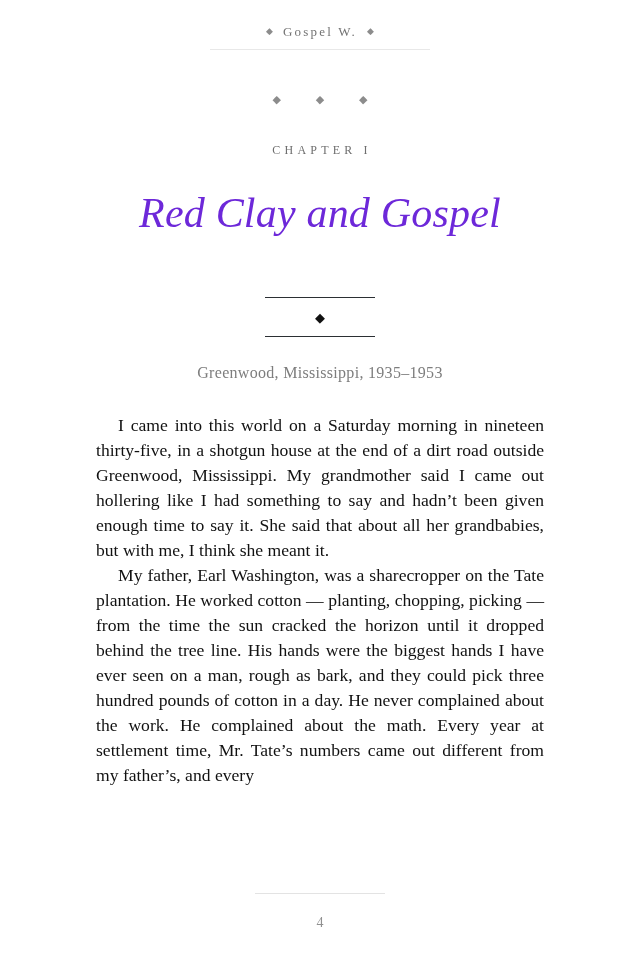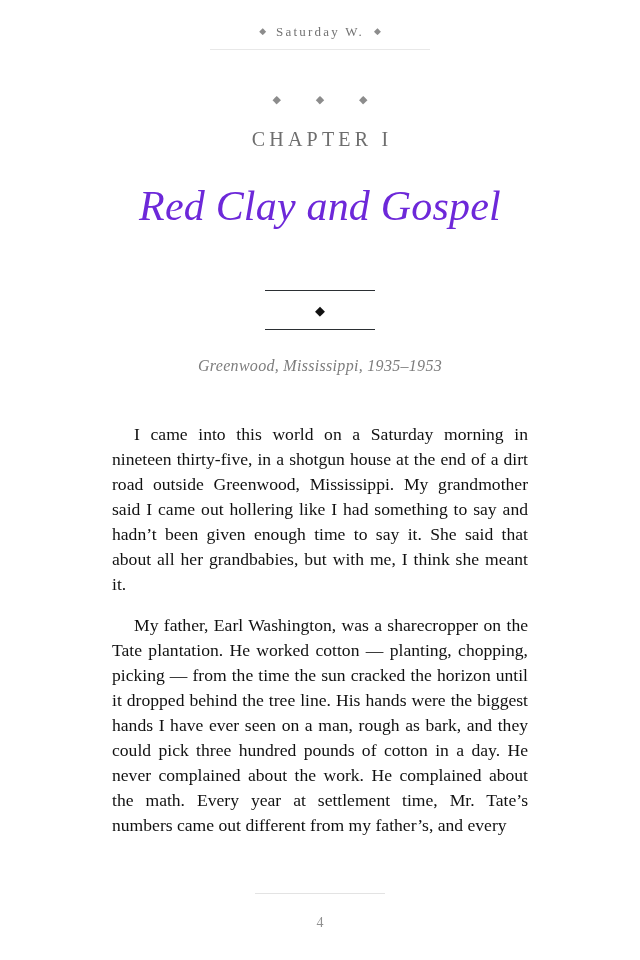--- a/index.html
+++ b/index.html
@@ -61,22 +61,22 @@
   }
   .tri-diamonds {
     font-size: 11px;
     color: #8c8c8c;
     letter-spacing: 16px;
     text-indent: 16px;
     line-height: 1;
     height: 14px;
   }
   .chapter-label {
-    margin-top: 21px;
-    font-size: 20px;
+    margin-top: 36px;
+    font-size: 12px;
     color: #6e6e6e;
     letter-spacing: 4.2px;
     text-indent: 4.2px;
     line-height: 1;
   }
   .chapter-title {
     margin-top: 34px;
     font-size: 42px;
     font-style: italic;
     font-weight: normal;
@@ -102,32 +102,31 @@
     color: #111111;
     line-height: 1;
     margin: 13px 0 12px 0;
   }
 
   
   .place-date {
     text-align: center;
     margin-top: 27px;
     font-size: 16px;
-    font-style: italic;
     color: #7d7d7d;
     letter-spacing: 0.3px;
   }
 
   
   .body-text {
     width: 448px;
     margin: 31px auto 0 auto;
   }
   .body-text p {
-    margin: 16px;
+    margin: 0;
     font-size: 17.6px;
     line-height: 25px;
     text-align: justify;
     text-justify: inter-word;
     hyphens: none;
     color: #111111;
   }
   .body-text p + p {
     text-indent: 22px;
   }
@@ -155,21 +154,21 @@
     line-height: 1;
   }
 </style>
 </head>
 <body>
 
 <div class="page">
 
   <div class="running-head">
     <div class="running-head-inner">
-      <div class="rh-line"><span class="rh-diamond">◆</span><span class="rh-name">Saturday W.</span><span class="rh-diamond">◆</span></div>
+      <div class="rh-line"><span class="rh-diamond">◆</span><span class="rh-name">Gospel W.</span><span class="rh-diamond">◆</span></div>
     </div>
   </div>
 
   <div class="opener">
     <div class="tri-diamonds">◆ ◆ ◆</div>
     <div class="chapter-label">CHAPTER I</div>
     <h1 class="chapter-title">Red Clay and Gospel</h1>
   </div>
 
   <div class="ornament">

